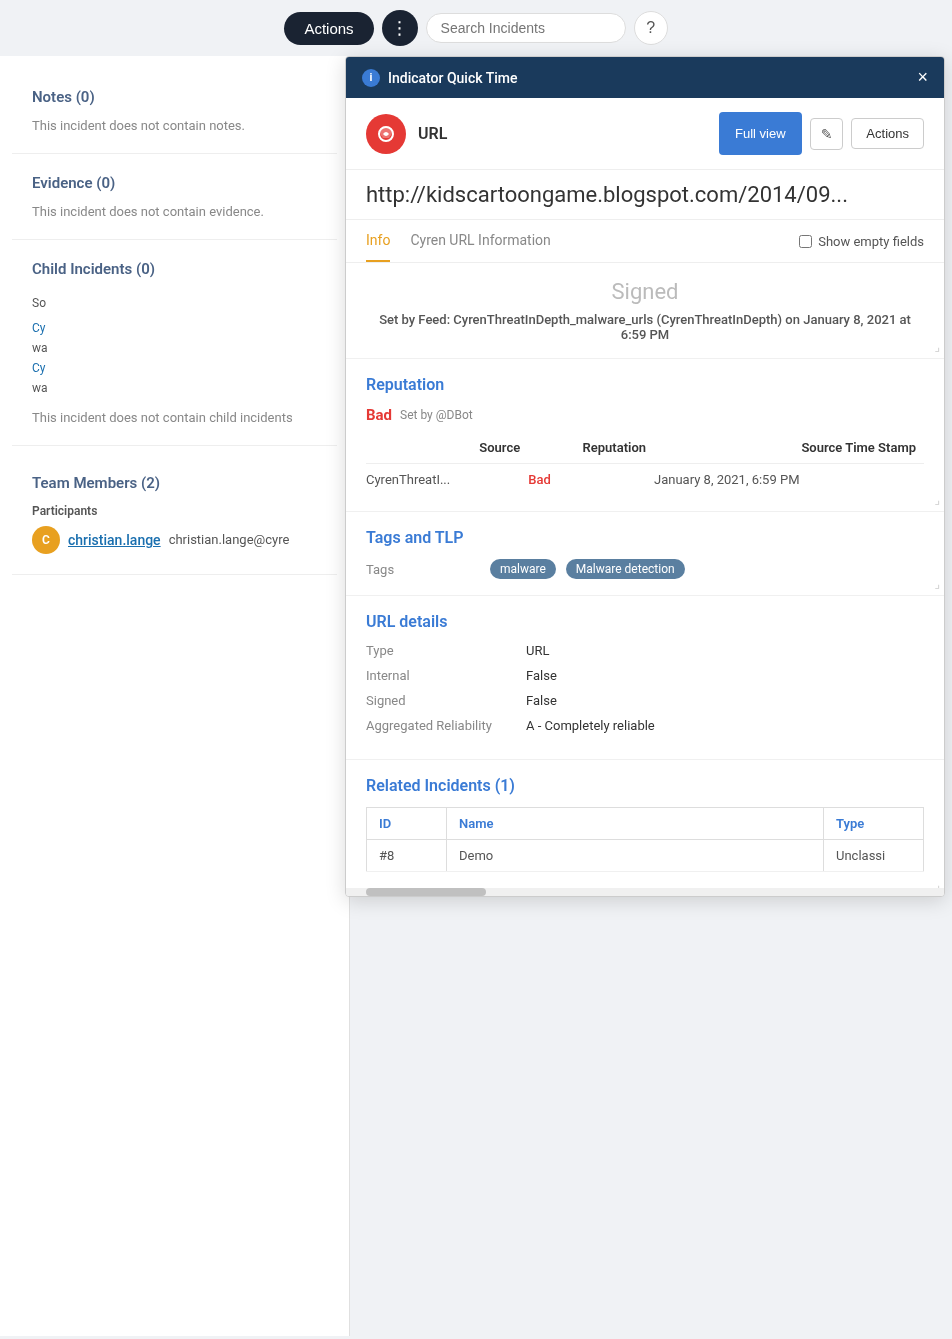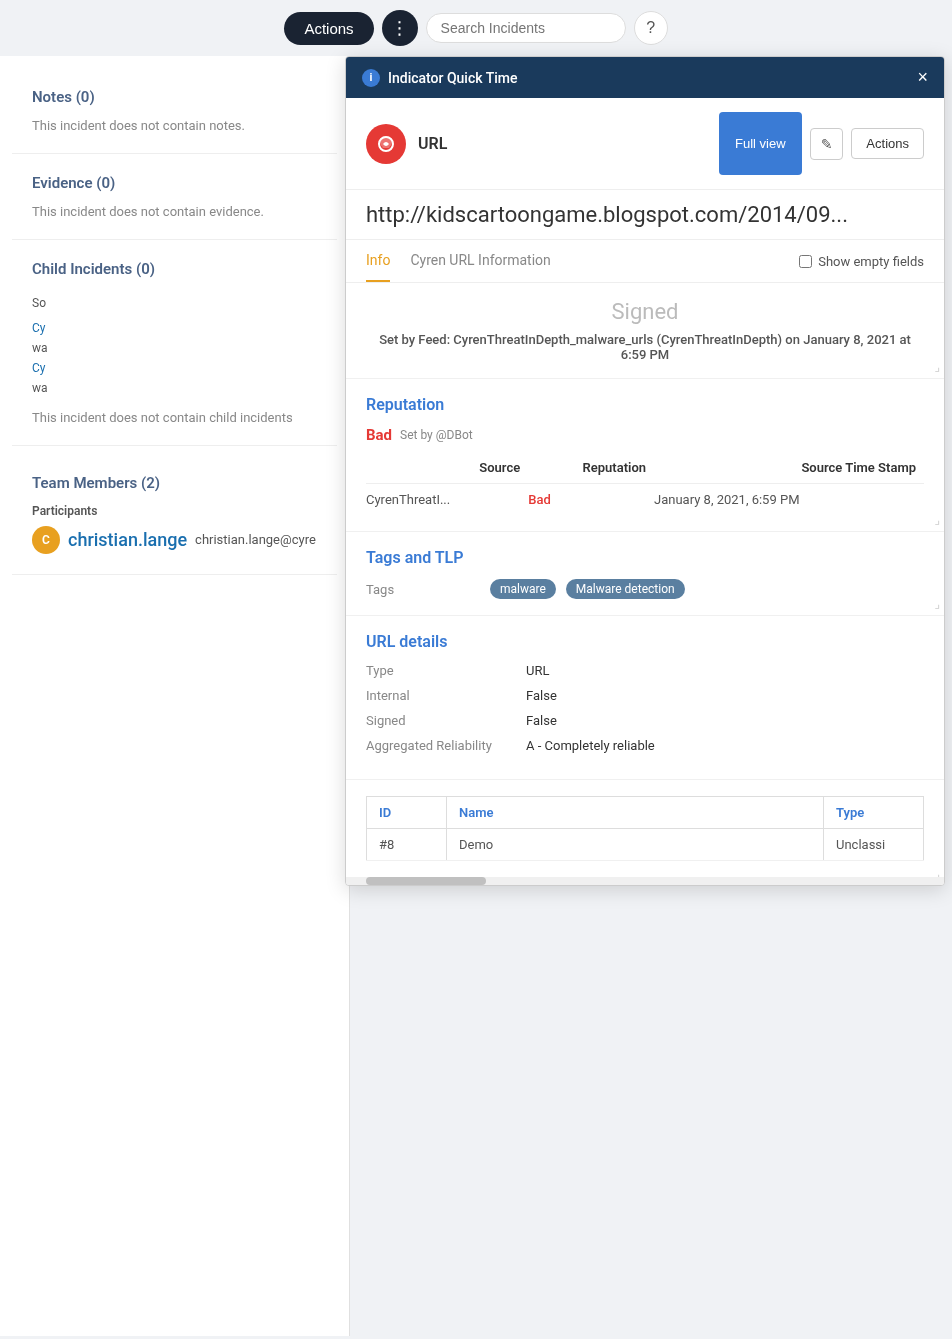--- a/index.html
+++ b/index.html
@@ -128,23 +128,24 @@
       background: #e8a020;
       display: flex;
       align-items: center;
       justify-content: center;
       color: #fff;
       font-size: 12px;
       font-weight: 600;
       flex-shrink: 0;
     }
     .participant-name {
-      font-size: 18px;
+      font-size: 14px;
       color: #1a6faf;
       font-weight: 500;
+      text-decoration: underline;
     }
     .participant-email {
       font-size: 13px;
       color: #555;
     }
 
     
     .side-list-section {
       padding: 10px 20px;
       border-bottom: 1px solid #eee;
@@ -237,21 +238,21 @@
       display: flex;
       gap: 8px;
       margin-left: auto;
       align-items: center;
     }
     .btn-full-view {
       background: #3a7bd5;
       color: #fff;
       border: none;
       border-radius: 4px;
-      padding: 24px 16px;
+      padding: 14px 16px;
       font-size: 13px;
       cursor: pointer;
     }
     .btn-edit {
       background: #fff;
       border: 1px solid #ccc;
       border-radius: 4px;
       padding: 7px 10px;
       font-size: 14px;
       cursor: pointer;
@@ -615,20 +616,21 @@
           <span class="url-detail-value">False</span>
         </div>
         <div class="url-detail-row">
           <span class="url-detail-label">Aggregated Reliability</span>
           <span class="url-detail-value">A - Completely reliable</span>
         </div>
         <div class="resize-handle">⌟</div>
       </div>
 
       <div class="related-incidents">
+        <div class="qv-section-title">Related Incidents (1)</div>
         <table class="related-table">
           <thead>
             <tr>
               <th>ID</th>
               <th>Name</th>
               <th>Type</th>
             </tr>
           </thead>
           <tbody>
             <tr>

